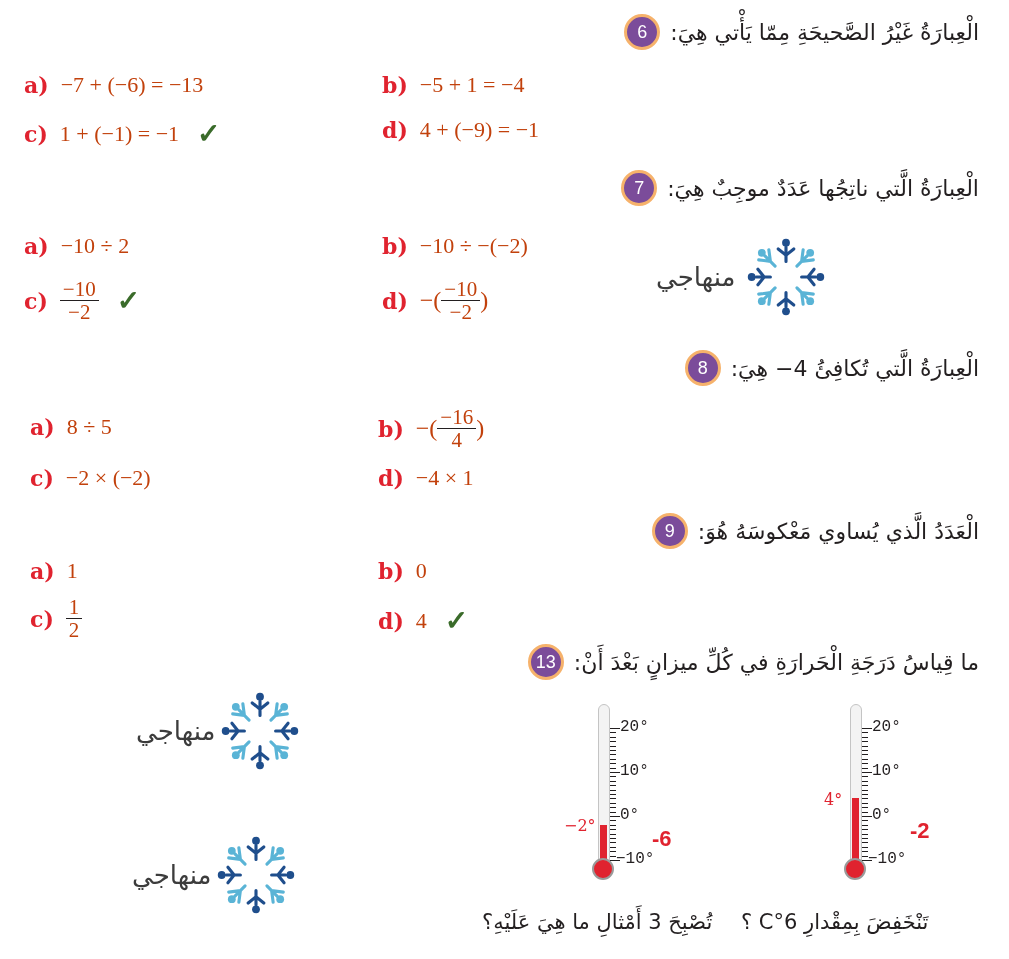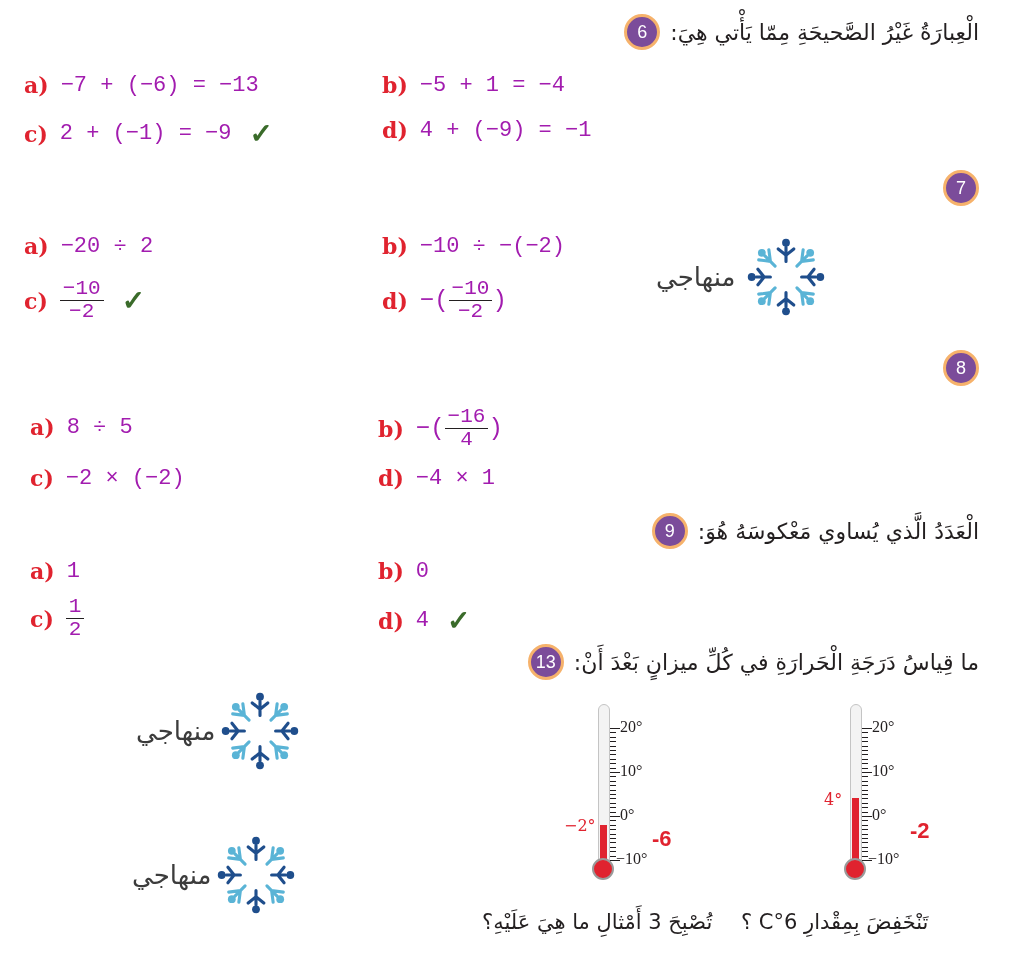--- a/index.html
+++ b/index.html
@@ -5,35 +5,35 @@
   html, body { margin:0; padding:0; background:#ffffff; }
   body { width:1009px; height:959px; position:relative; overflow:hidden;
          font-family:"DejaVu Serif", serif; color:#231f20; }
   .q-head { position:absolute; right:30px; display:flex; flex-direction:row-reverse; align-items:center; gap:10px; direction:rtl; }
   .q-num { width:30px; height:30px; border-radius:50%; background:#7b4c9a;
            border:3px solid #f6b26b; color:#fff; font-family:"Liberation Sans", sans-serif;
            font-size:18px; display:flex; align-items:center; justify-content:center; box-sizing:content-box; }
   .q-text { font-family:"DejaVu Sans", sans-serif; font-size:22px; color:#231f20; direction:rtl; white-space:nowrap; }
   .opt { position:absolute; display:flex; align-items:center; gap:12px; font-size:22px; white-space:nowrap; }
   .opt-label { color:#e0232f; font-weight:bold; font-family:"DejaVu Serif", serif; font-size:22px; }
-  .opt-val { font-family:Liberation Mono, monospace; color:#a21caf; }
+  .opt-val { font-family:Liberation Serif, serif; color:#c2410c; }
   .check { color:#3a6b2a; font-size:28px; font-weight:bold; margin-left:6px; }
   .frac { display:inline-flex; flex-direction:column; align-items:center; vertical-align:middle; line-height:1.05; font-size:21px; }
   .frac .num { border-bottom:1.6px solid #231f20; padding:0 3px; }
   .frac .den { padding:0 3px; }
   .paren { font-size:24px; }
   .logo { position:absolute; display:flex; align-items:center; gap:6px; }
   .logo-text { font-family:"DejaVu Sans", sans-serif; font-size:26px; color:#3c3c3c; }
   .thermo-wrap { position:absolute; width:200px; height:200px; }
   .thermo-tube { position:absolute; left:52px; top:14px; width:10px; height:162px; background:#f3f3f3;
                  border:1.5px solid #c4c4c4; border-radius:6px; }
   .thermo-fill { position:absolute; left:53.5px; width:7px; background:#e0232f; }
   .thermo-bulb { position:absolute; left:46px; top:168px; width:18px; height:18px; border-radius:50%;
                  background:#e0232f; border:2px solid #9a9a9a; }
-  .scale-label { position:absolute; font-family:Liberation Serif, serif; font-size:16px; color:#231f20; }
+  .scale-label { position:absolute; font-family:Liberation Mono, monospace; font-size:16px; color:#231f20; }
   .tick { position:absolute; height:1px; background:#231f20; }
   .red-label { position:absolute; color:#e0232f; font-family:"DejaVu Serif", serif; font-size:16px; }
   .ans-label { position:absolute; color:#e0232f; font-family:"Liberation Sans", sans-serif; font-weight:bold; font-size:22px; }
   .sub-q { position:absolute; font-family:"DejaVu Sans", sans-serif; font-size:21px; direction:rtl; white-space:nowrap; }
 </style>
 </head>
 <body>
 
 <div class="q-head" style="top:14px;">
   <div class="q-num">6</div>
@@ -43,35 +43,36 @@
 <div class="opt" style="left:24px; top:72px;">
   <span class="opt-label">a)</span>
   <span class="opt-val">−7 + (−6) = −13</span>
 </div>
 <div class="opt" style="left:382px; top:72px;">
   <span class="opt-label">b)</span>
   <span class="opt-val">−5 + 1 = −4</span>
 </div>
 <div class="opt" style="left:24px; top:117px;">
   <span class="opt-label">c)</span>
-  <span class="opt-val">2 + (−1) = −9</span>
+  <span class="opt-val">1 + (−1) = −1</span>
   <span class="check">✓</span>
 </div>
 <div class="opt" style="left:382px; top:117px;">
   <span class="opt-label">d)</span>
   <span class="opt-val">4 + (−9) = −1</span>
 </div>
 
 <div class="q-head" style="top:170px;">
   <div class="q-num">7</div>
+  <div class="q-text">الْعِبارَةُ الَّتي ناتِجُها عَدَدٌ موجِبٌ هِيَ:</div>
 </div>
 
 <div class="opt" style="left:24px; top:233px;">
   <span class="opt-label">a)</span>
-  <span class="opt-val">−20 ÷ 2</span>
+  <span class="opt-val">−10 ÷ 2</span>
 </div>
 <div class="opt" style="left:382px; top:233px;">
   <span class="opt-label">b)</span>
   <span class="opt-val">−10 ÷ −(−2)</span>
 </div>
 <div class="opt" style="left:24px; top:278px;">
   <span class="opt-label">c)</span>
   <span class="frac opt-val">
     <span class="num">−10</span>
     <span class="den">−2</span>
@@ -113,20 +114,21 @@
         <path d="M-27,27 L-14,14 M-22,35 L-20,20 L-35,22" stroke="#5ab4d6" fill="none"></path>
         <path d="M-38,0 L-20,0 M-36,10 L-28,0 L-36,-10" stroke="#1f4e8c" fill="none"></path>
         <path d="M-27,-27 L-14,-14 M-35,-22 L-20,-20 L-22,-35" stroke="#5ab4d6" fill="none"></path>
       </g>
     </g>
   </svg>
 </div>
 
 <div class="q-head" style="top:350px;">
   <div class="q-num">8</div>
+  <div class="q-text">الْعِبارَةُ الَّتي تُكافِئُ 4− هِيَ:</div>
 </div>
 
 <div class="opt" style="left:30px; top:414px;">
   <span class="opt-label">a)</span>
   <span class="opt-val">8 ÷ 5</span>
 </div>
 <div class="opt" style="left:378px; top:406px;">
   <span class="opt-label">b)</span>
   <span class="opt-val" style="display:inline-flex; align-items:center;">
     <span class="paren">−(</span>

